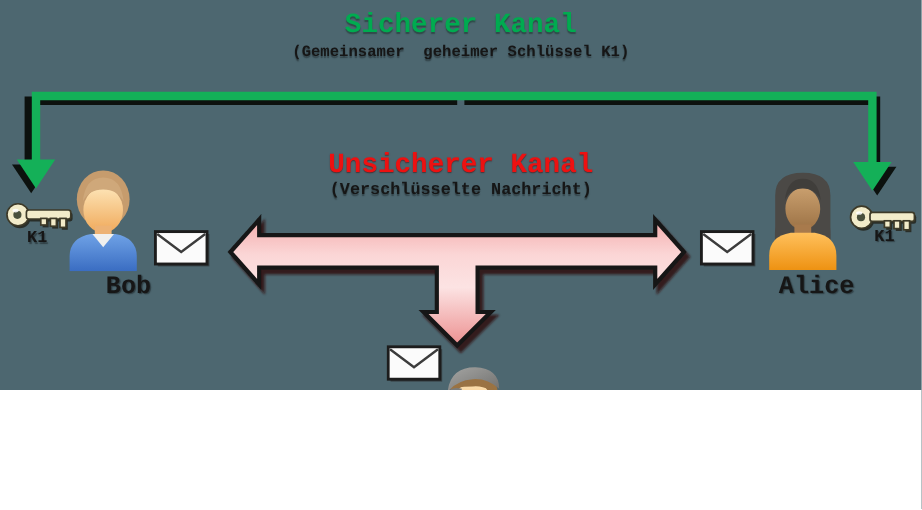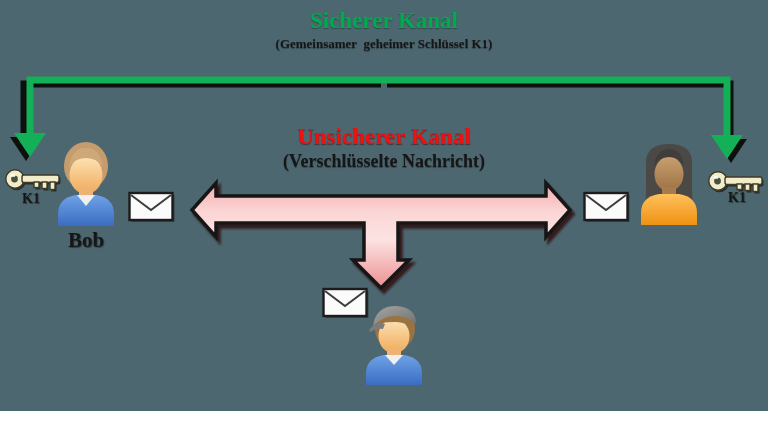--- a/index.html
+++ b/index.html
@@ -1,46 +1,46 @@
 <!DOCTYPE html>
 <html><head>
 <meta charset="utf-8">
 <style>
   html,body{margin:0;padding:0;}
   .canvas{
     position:relative;
-    width:768px;height:411px;
+    width:768px;height:325px;
     background:#4d6770;
     overflow:hidden;
-    font-family:Liberation Serif, serif;
+    font-family:Liberation Mono, monospace;
   }
   .abs{position:absolute;}
   .ctext{
     left:0;width:768px;text-align:center;
     font-weight:bold;color:#161616;
   }
   .title-secure{
     top:8px;font-size:23px;color:#00ab50;
     text-shadow:0 1px 1px rgba(10,40,25,.45);
   }
   .sub-secure{
     top:36px;font-size:13px;white-space:pre;
     text-shadow:0 1px 1px rgba(0,0,0,.35);
   }
   .title-insecure{
     top:124px;font-size:23px;color:#ed1111;
     text-shadow:0 1px 1px rgba(60,0,0,.5);
   }
   .sub-insecure{
-    top:151px;font-size:18px;
+    top:151px;font-size:14px;
     text-shadow:0 1px 1px rgba(0,0,0,.35);
   }
   .name-label{
     font-weight:bold;font-size:21px;color:#161616;
-    text-align:center;width:80px;
+    text-align:right;width:80px;
     text-shadow:1px 1px 1px rgba(0,0,0,.4);
   }
   .k1-label{
     font-weight:bold;font-size:14px;color:#161616;
     text-align:center;width:50px;
     text-shadow:1px 1px 1px rgba(0,0,0,.4);
   }
   svg{display:block;}
   .overlay{left:0;top:0;pointer-events:none;}
 </style>
@@ -167,20 +167,21 @@
         <stop offset="0" stop-color="#ffc05c"></stop>
           <stop offset="1" stop-color="#ee9212"></stop>
       </linearGradient>
     </defs>
     <path d="M15,72 Q12,70 13,52 L13,26 Q13,7 36,7 Q59,7 59,26 L59,52 Q60,70 57,72 Z" fill="#4b4946"></path>
     <ellipse cx="36" cy="37" rx="14.5" ry="17.5" fill="url(#faceA)"></ellipse>
     <path d="M21,30 Q23,12 36,12 Q49,12 51,30 Q47,20 36,20 Q25,20 21,30 Z" fill="#403e3b"></path>
     <rect x="29" y="50" width="14" height="10" fill="#a87a4c"></rect>
     <path d="M8,88 L8,76 Q8,60 26,57 L46,57 Q64,60 64,76 L64,88 Z" fill="url(#shirtA)"></path>
   </svg>
+  <div class="abs name-label" style="left:632px;top:228px;">Alice</div>
 
   <svg class="abs" style="left:322px;top:287px;" width="48" height="34" viewBox="0 0 48 34">
     <rect x="3.5" y="4" width="43" height="27" fill="#2a2a2a" opacity="0.6"></rect>
     <rect x="1.5" y="2" width="43" height="27" fill="#fbfbfb" stroke="#1c1c1c" stroke-width="2.4"></rect>
     <path d="M3,4 L23,19 L43,4" fill="none" stroke="#3c3c3c" stroke-width="2"></path>
   </svg>
 
   <svg class="abs" style="left:358px;top:297px;" width="72" height="88" viewBox="0 0 72 88">
     <defs>
       <linearGradient id="faceE" x1="0" y1="0" x2="0" y2="1">

